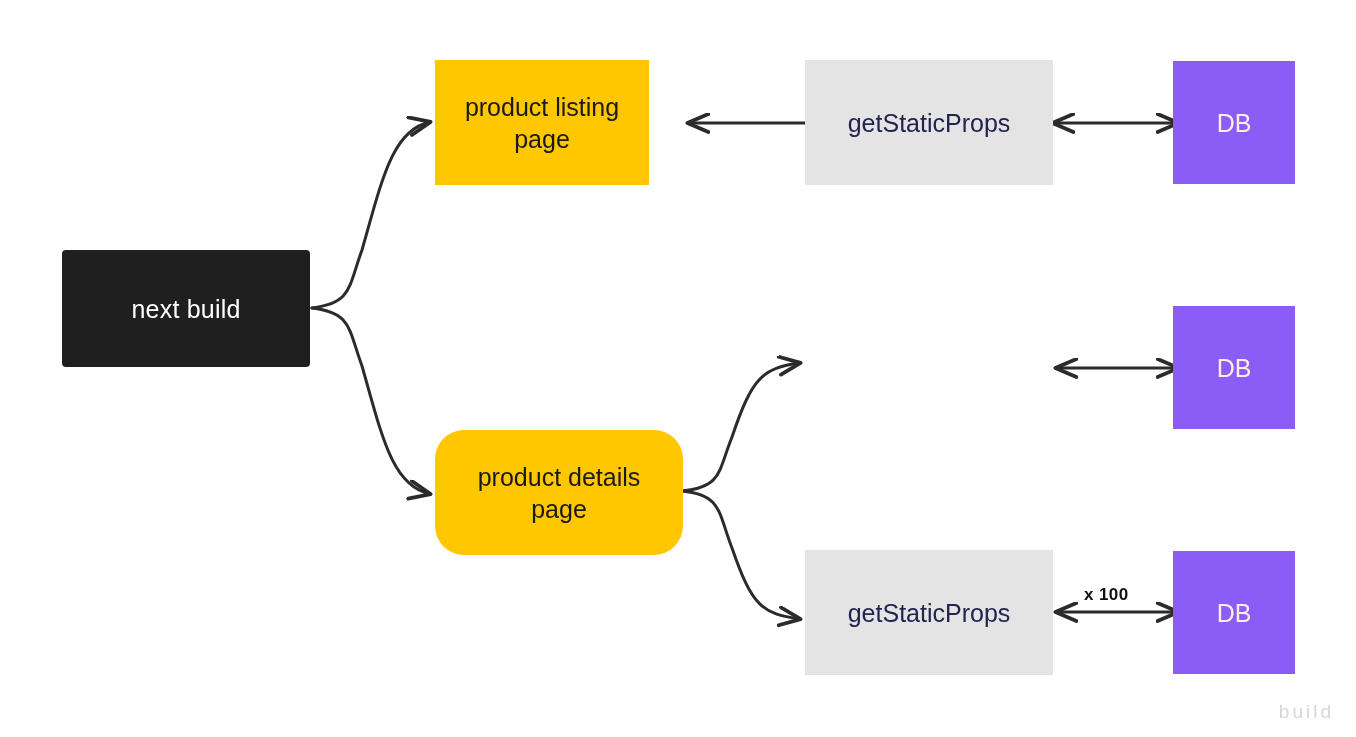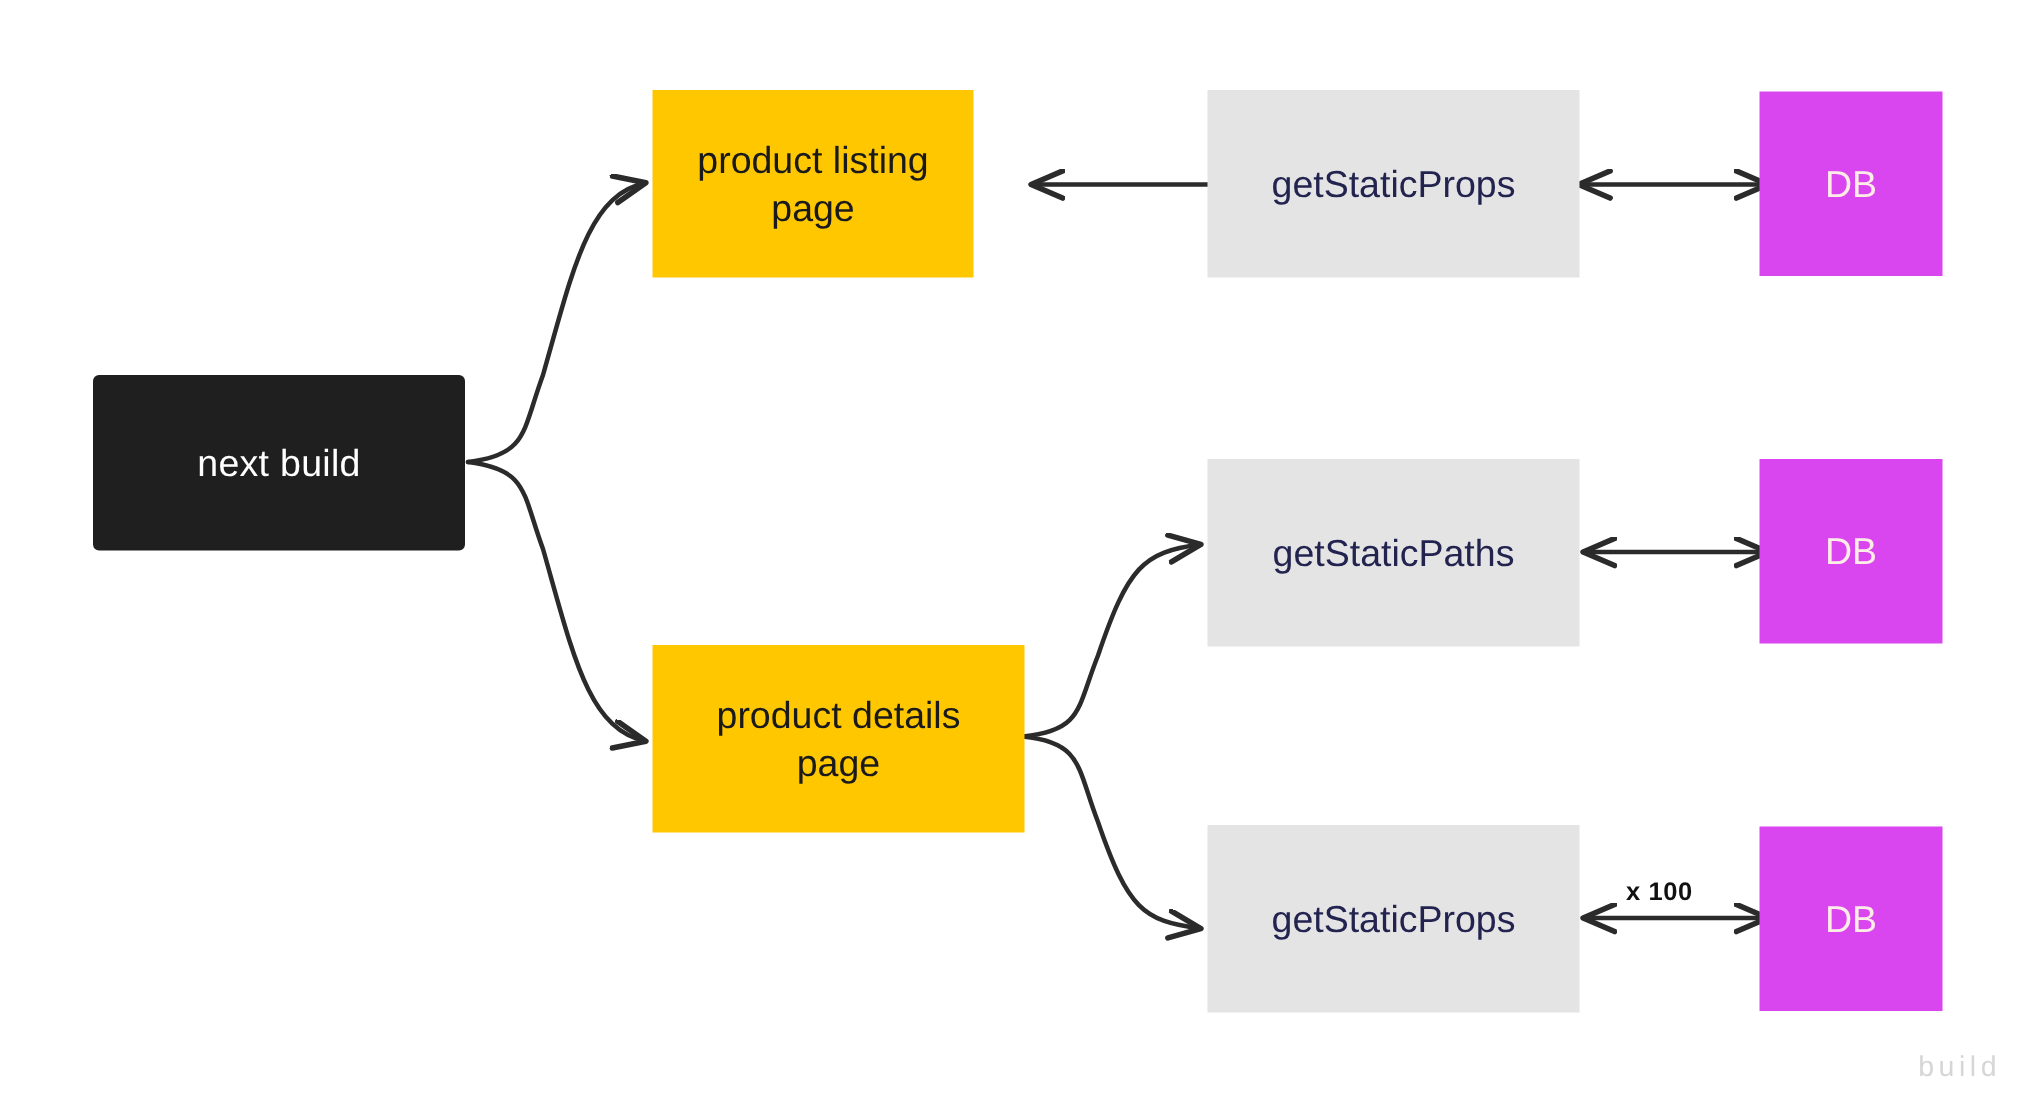--- a/index.html
+++ b/index.html
@@ -37,21 +37,21 @@
     background: #FFC700;
     color: #1a1a1a;
     font-size: 25px;
   }
   .node-fn {
     background: #E4E4E4;
     color: #232350;
     font-size: 25px;
   }
   .node-db {
-    background: #d946ef;
+    background: #8b5cf6;
     color: #FDEDE6;
     font-size: 25px;
   }
   .edge-label {
     position: absolute;
     font-size: 17px;
     font-weight: bold;
     color: #111111;
     letter-spacing: 0.4px;
     white-space: nowrap;
@@ -112,32 +112,29 @@
 
   <div class="node node-build" style="left:62px; top:250px; width:248px; height:117px;">
     <span class="node-label">next build</span>
   </div>
 
   <div class="node node-page" style="left:435px; top:60px; width:214px; height:125px;">
     <span class="node-label">product listing
 page</span>
   </div>
 
-  <div class="node node-page" style="left:435px; top:430px; width:248px; height:125px;">
+  <div class="node node-page" style="left:435px; top:430px; width:248px; height:125px;border-radius:29px;">
     <span class="node-label">product details
 page</span>
   </div>
 
   <div class="node node-fn" style="left:805px; top:60px; width:248px; height:125px;">
     <span class="node-label">getStaticProps</span>
   </div>
 
-  <div class="node node-fn" style="left:805px; top:306px; width:248px; height:125px;">
-    <span class="node-label">getStaticPaths</span>
-  </div>
 
   <div class="node node-fn" style="left:805px; top:550px; width:248px; height:125px;">
     <span class="node-label">getStaticProps</span>
   </div>
 
   <div class="node node-db" style="left:1173px; top:61px; width:122px; height:123px;">
     <span class="node-label">DB</span>
   </div>
 
   <div class="node node-db" style="left:1173px; top:306px; width:122px; height:123px;">

